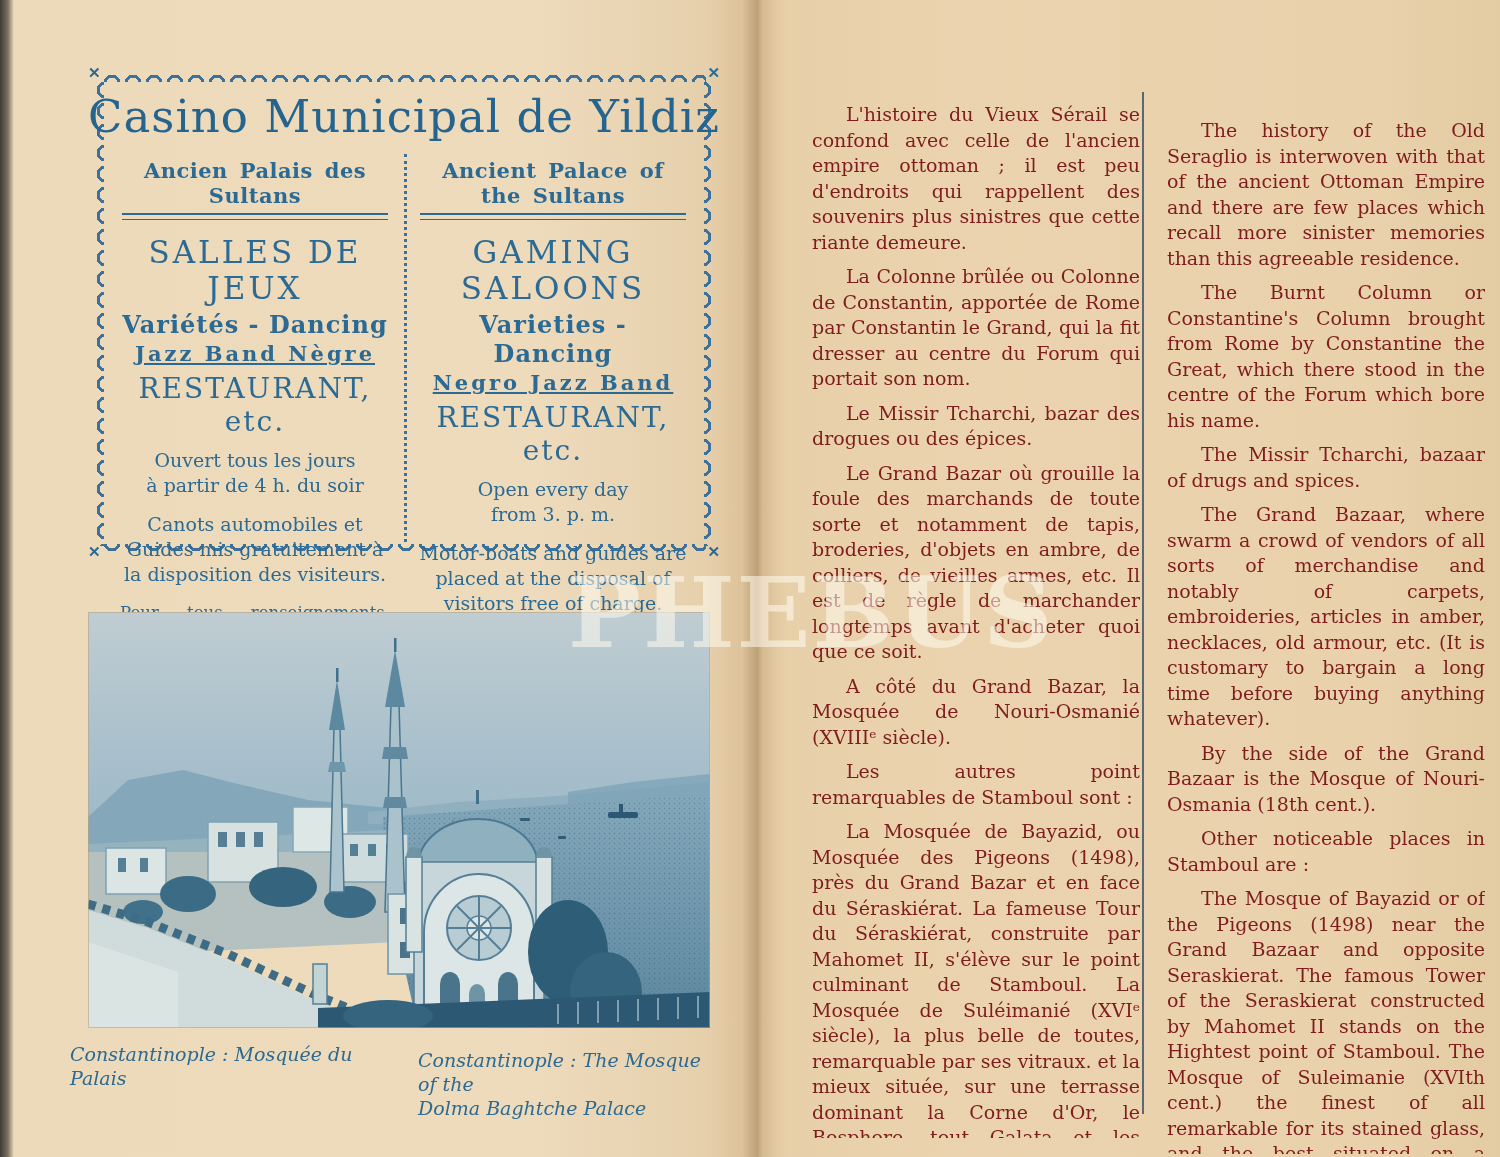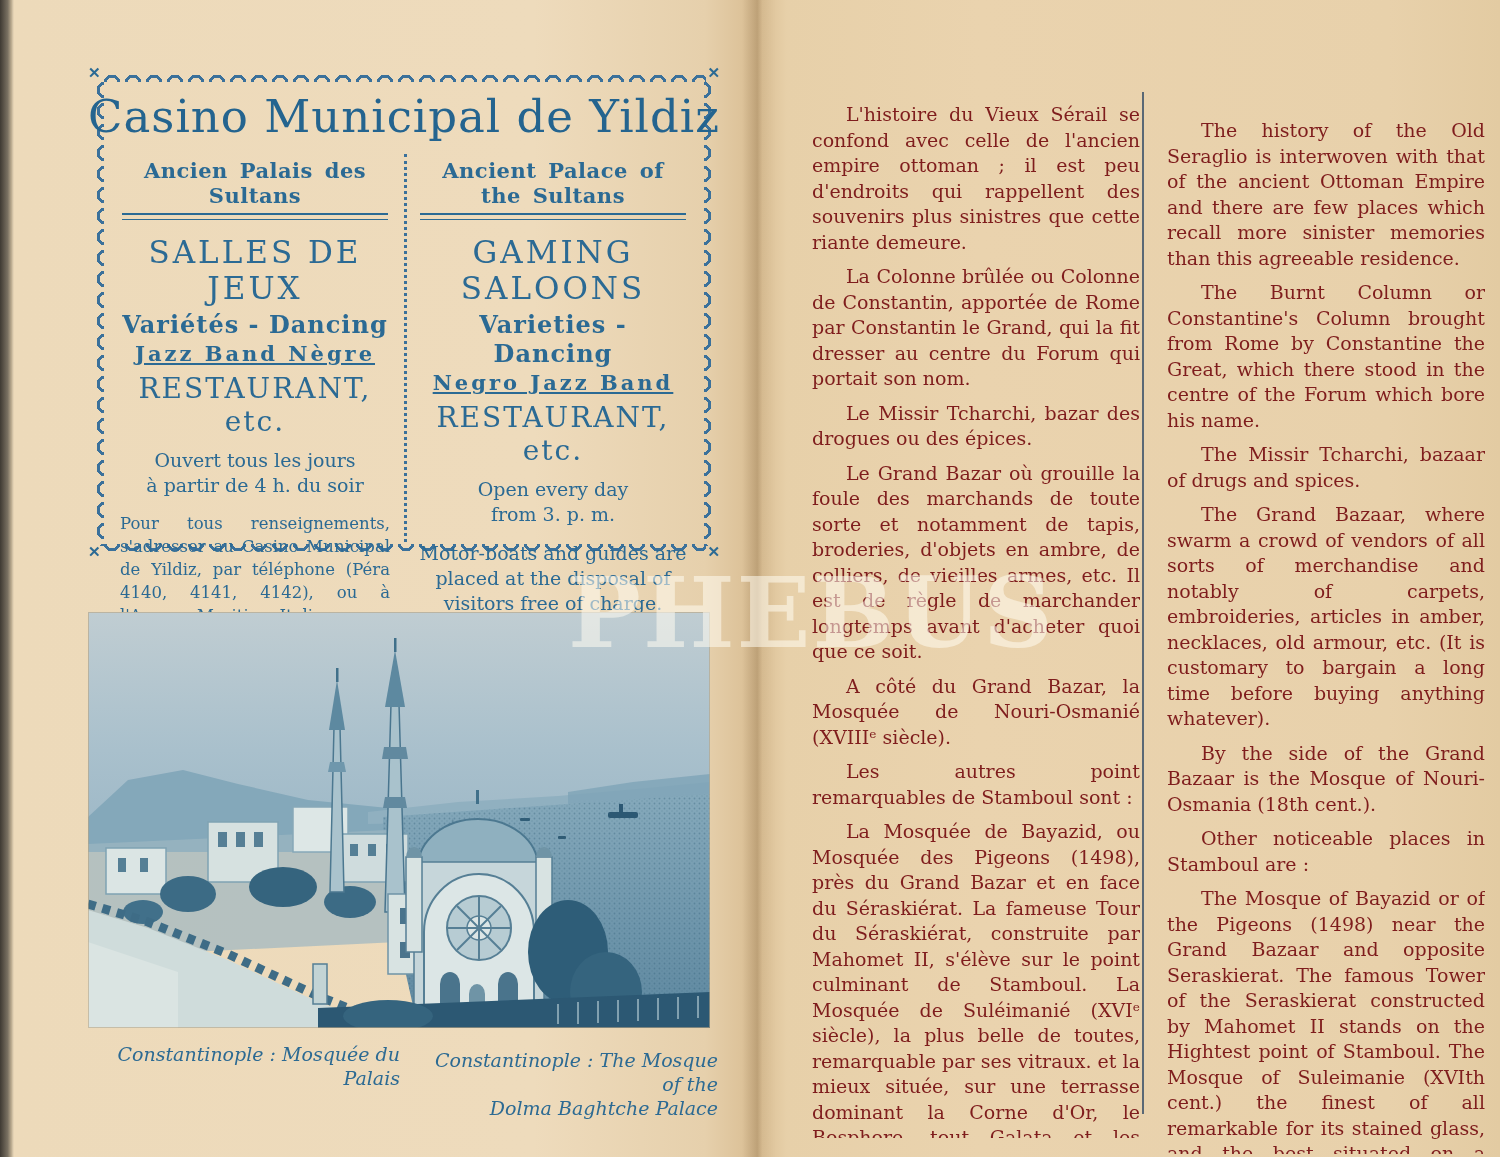--- a/index.html
+++ b/index.html
@@ -47,21 +47,21 @@
   .ad-hours{font-size:19px;line-height:25px;}
   .ad-note{font-size:19px;line-height:25px;margin-top:14px;}
   .ad-info{font-size:16.5px;line-height:23px;margin-top:14px;text-align:justify;}
   .ad-center{font-size:16.5px;line-height:23px;text-align:center;}
   .ad-phone-l{font-size:17.5px;line-height:24px;text-align:left;}
   .ad-phone-r{font-size:17.5px;line-height:24px;text-align:right;}
   
   #photo{position:absolute;left:88px;top:612px;width:622px;height:416px;}
   
   .caption{position:absolute;color:#2c6a93;font-style:italic;font-size:19px;
-    line-height:24px;text-align:right;}
+    line-height:24px;text-align:left;}
   #caption-fr{left:70px;top:1042px;width:330px;}
   #caption-en{left:418px;top:1048px;width:300px;}
   
   .col{position:absolute;top:102px;height:1036px;overflow:hidden;color:#7f1d1d;}
   .col p{margin:0 0 9px 0;text-indent:34px;text-align:justify;
     font-size:19px;line-height:25.5px;}
   #col-fr{left:812px;width:328px;}
   #col-en{left:1167px;width:318px;margin-top:16px;}
   #col-rule{position:absolute;left:1142px;top:92px;width:2px;height:1022px;
     background:#41566b;opacity:.85;}
@@ -94,20 +94,21 @@
     <div class="ad-cols">
       <div class="ad-col">
         <div class="ad-sub">Ancien Palais des Sultans</div>
         <div class="ad-rule"></div>
         <div class="ad-h1">SALLES DE JEUX</div>
         <div class="ad-h2">Variétés - Dancing</div>
         <div class="ad-h2b">Jazz Band Nègre</div>
         <div class="ad-h3">RESTAURANT, etc.</div>
         <div class="ad-hours">Ouvert tous les jours</div>
         <div class="ad-hours">à partir de 4 h. du soir</div>
+        <div class="ad-note">Canots automobiles et Guides mis gratuitement à la disposition des visiteurs.</div>
         <div class="ad-info">Pour tous renseignements, s'adresser au Casino Municipal de Yildiz, par téléphone (Péra 4140, 4141, 4142), ou à l'Agence Maritime Italienne,</div>
         <div class="ad-center">Merkez Rihtim Han - Galata</div>
         <div class="ad-phone-l">Téléphone : Péra 3296</div>
       </div>
       <div class="ad-col">
         <div class="ad-sub">Ancient Palace of the Sultans</div>
         <div class="ad-rule"></div>
         <div class="ad-h1">GAMING SALOONS</div>
         <div class="ad-h2">Varieties - Dancing</div>
         <div class="ad-h2b">Negro Jazz Band</div>

